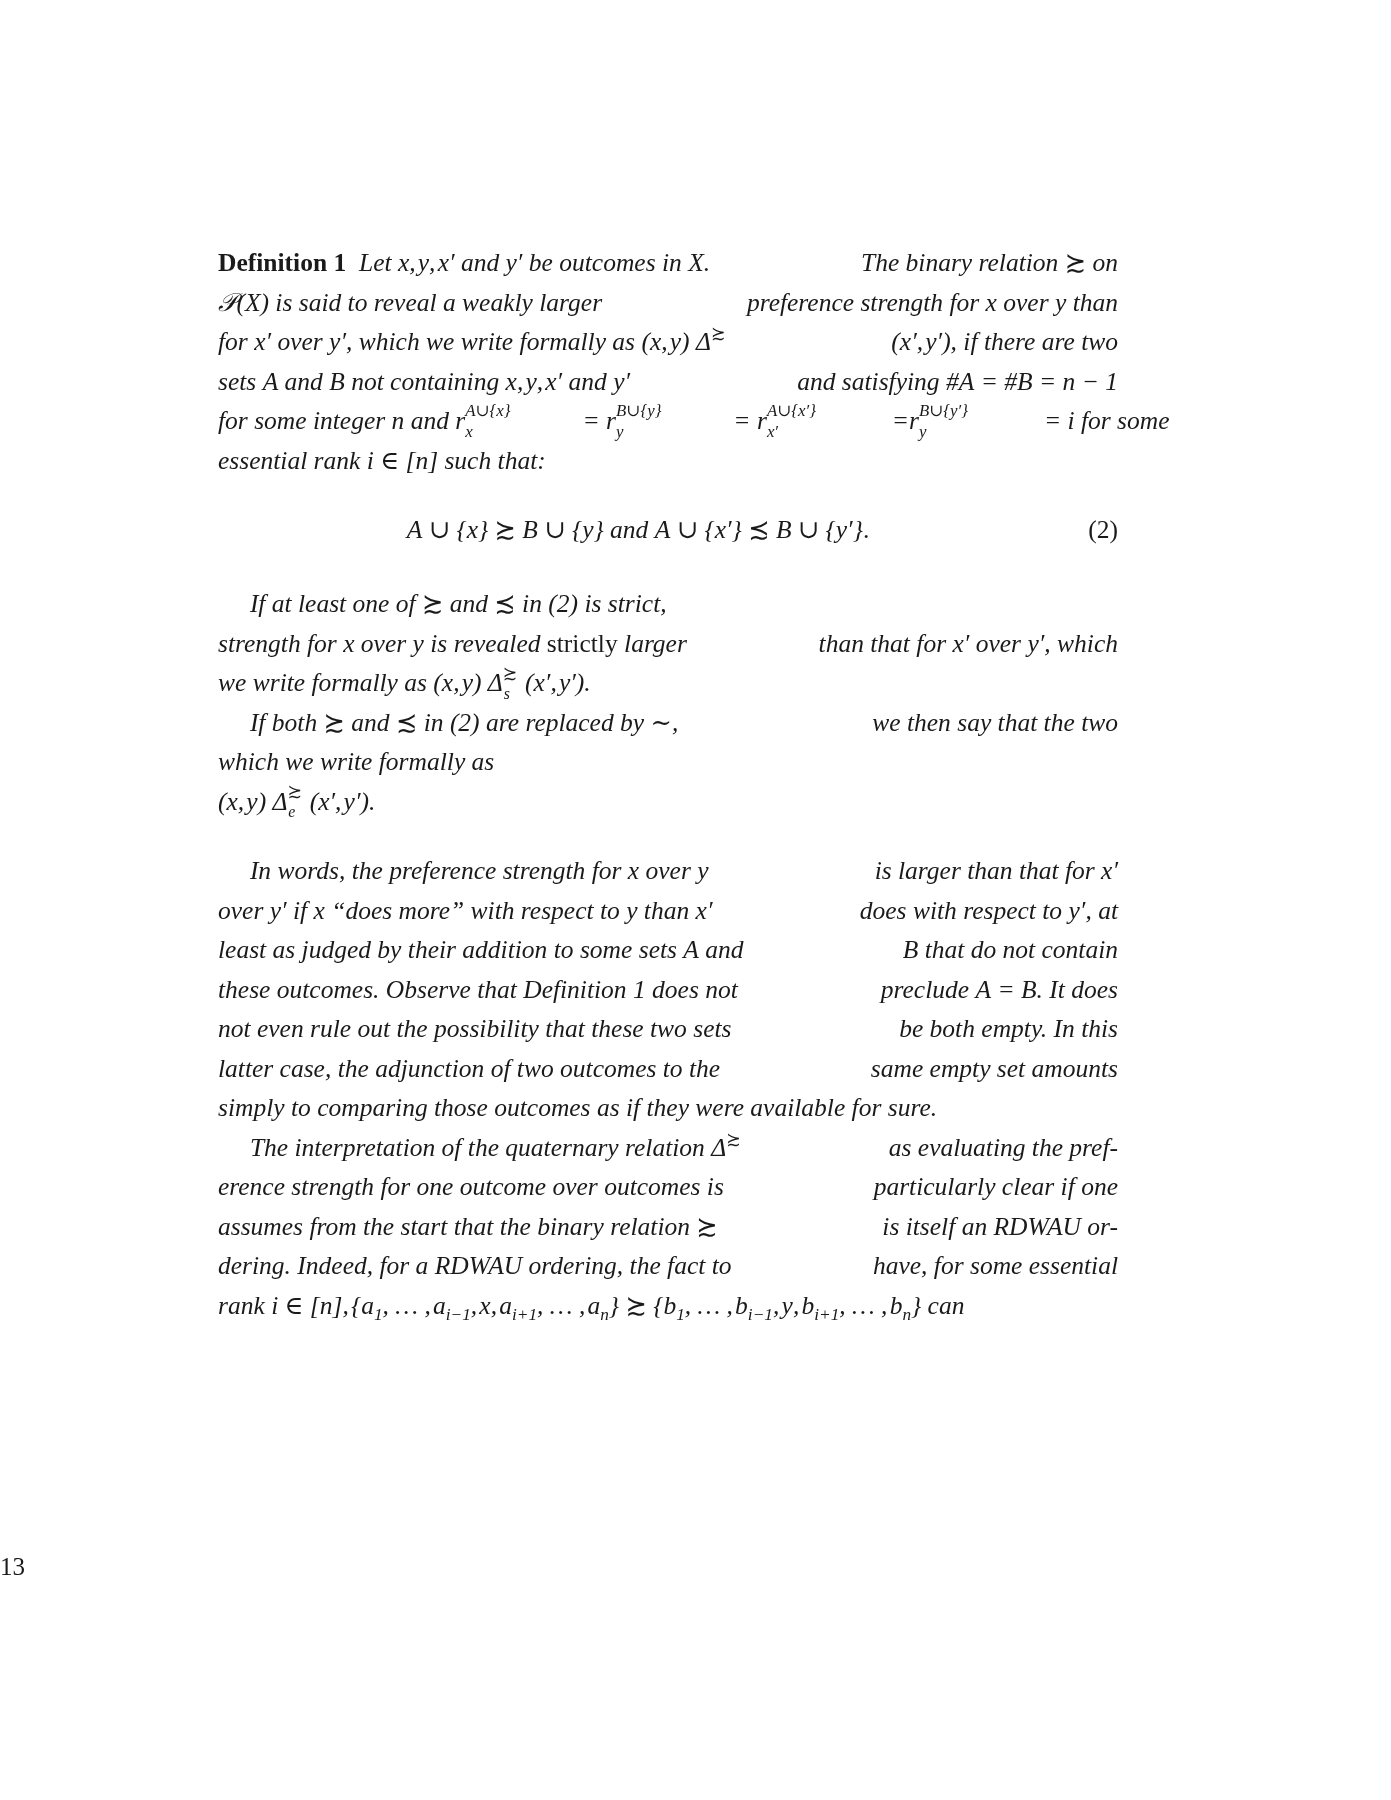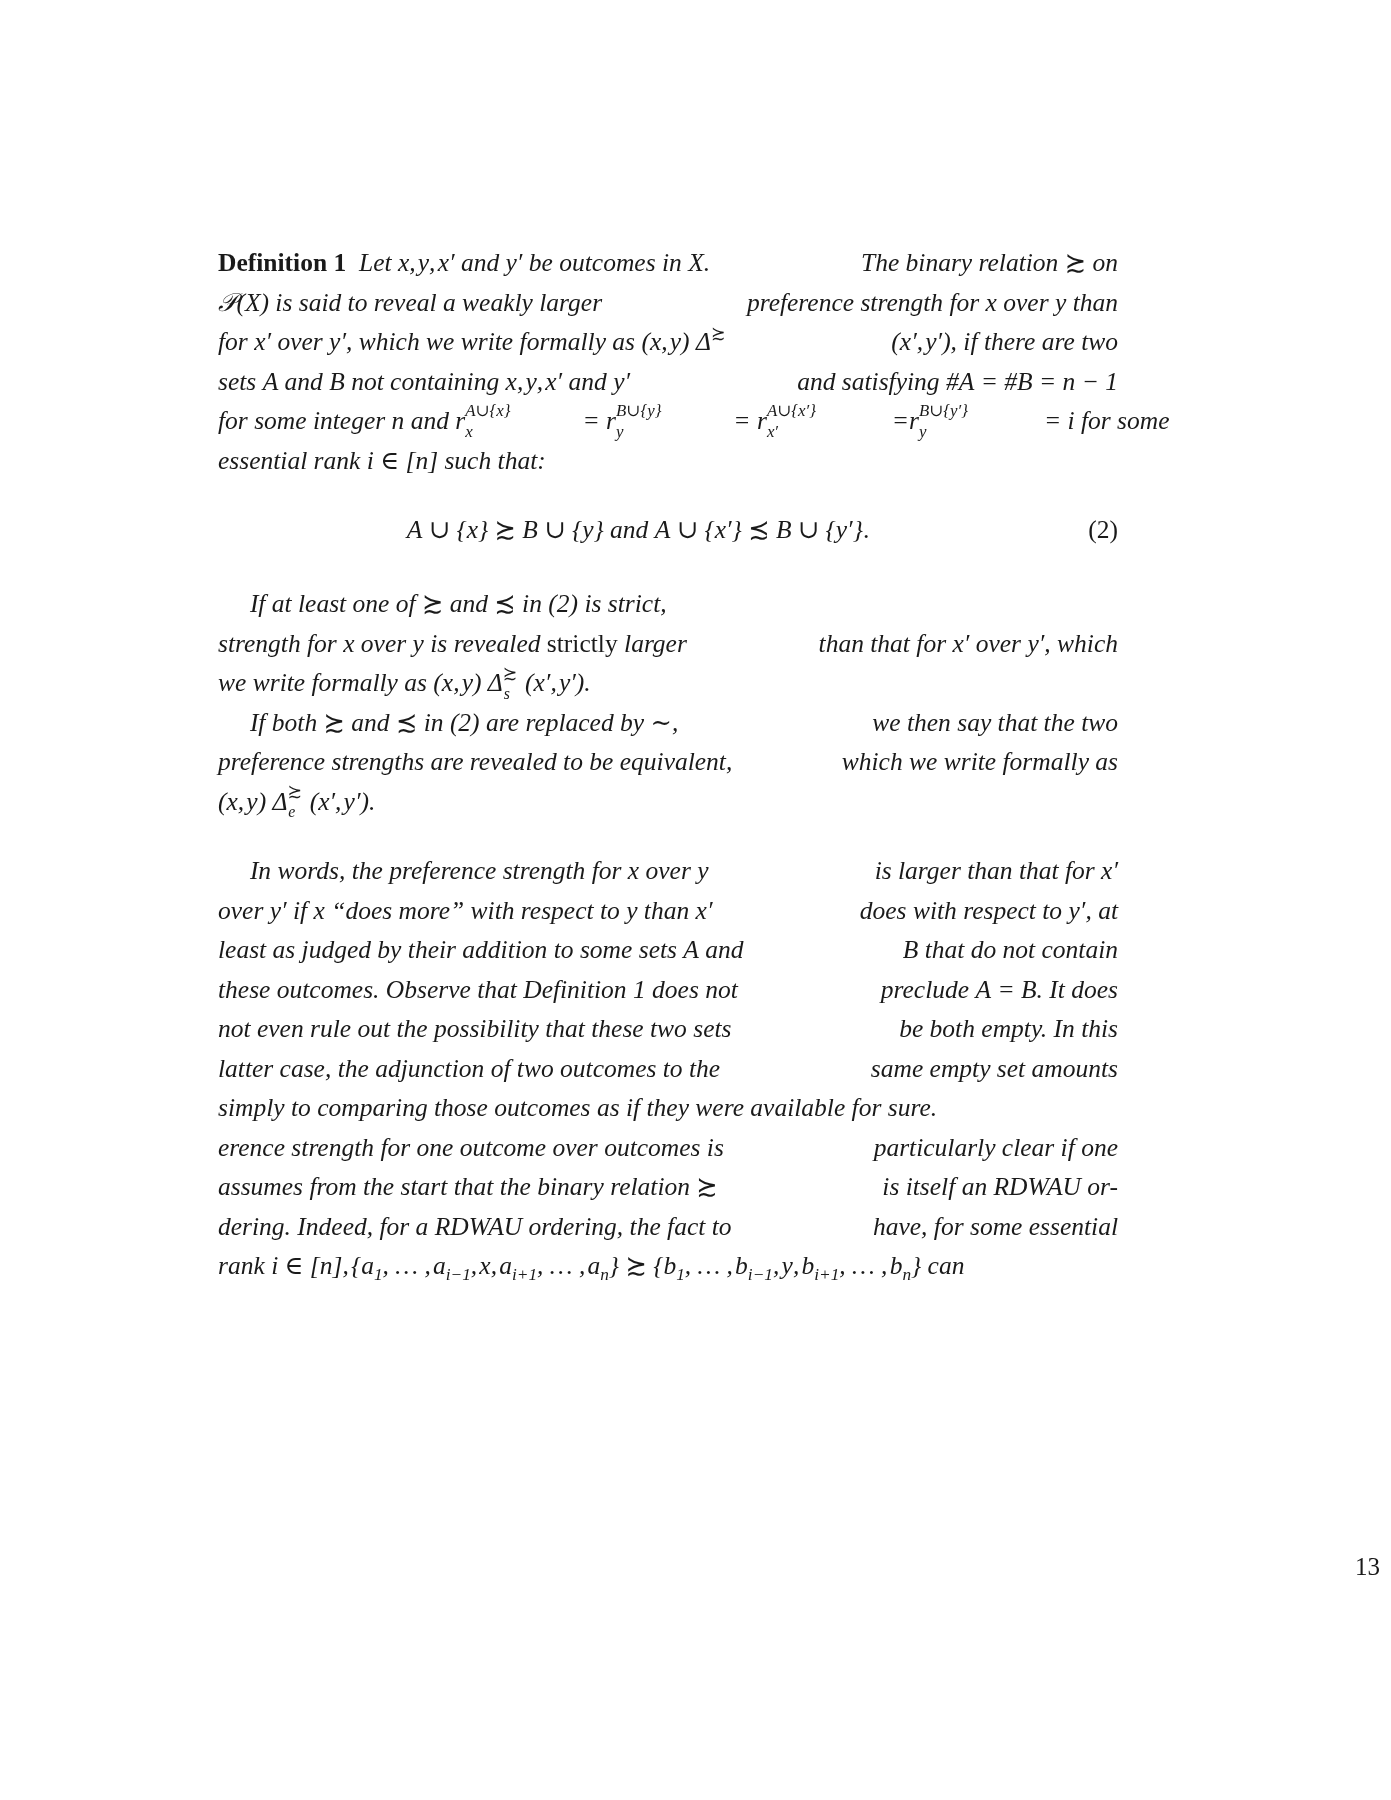--- a/index.html
+++ b/index.html
@@ -130,24 +130,24 @@
     display: flex;
     justify-content: space-between;
     width: 900px;
   }
   .jline.spread > span { white-space: nowrap; }
 
   .body-block { margin-top: 30px; }
 
   .page-number {
     position: absolute;
-    left: 16px;
+    left: 0;
     top: 1553px;
     width: 1364px;
-    text-align: right;
+    text-align: left;
     font-size: 25px;
     font-style: normal;
   }
 </style>
 </head>
 <body>
 
 <div class="page">
   <div class="content">
 
@@ -206,21 +206,20 @@
         <span class="ital">we write formally as (<span class="mi">x</span>, <span class="mi">y</span>) Δ<span class="supsub"><span class="top"><span class="relsym">≿</span></span><span class="bot">s</span></span>&nbsp;(<span class="mi">x</span>′, <span class="mi">y</span>′).</span>
       </div>
     </div>
 
     <div class="definition-block">
       <div class="jline spread">
         <span class="ital">&nbsp;&nbsp;&nbsp;&nbsp;&nbsp;If both <span class="relsym">≿</span> and <span class="relsym">≾</span> in (2) are replaced by <span class="relsym">∼</span>,</span>
         <span class="ital">we then say that the two</span>
       </div>
       <div class="jline spread">
-        <span class="ital">preference strengths are revealed to be equivalent,</span>
         <span class="ital">which we write formally as</span>
       </div>
       <div class="jline">
         <span class="ital">(<span class="mi">x</span>, <span class="mi">y</span>) Δ<span class="supsub"><span class="top"><span class="relsym">≿</span></span><span class="bot">e</span></span>&nbsp;(<span class="mi">x</span>′, <span class="mi">y</span>′).</span>
       </div>
     </div>
 
     <div class="body-block">
       <div class="jline spread">
         <span>&nbsp;&nbsp;&nbsp;&nbsp;&nbsp;In words, the preference strength for <span class="mi">x</span> over <span class="mi">y</span></span>
@@ -246,20 +245,24 @@
         <span>latter case, the adjunction of two outcomes to the</span>
         <span>same empty set amounts</span>
       </div>
       <div class="jline">
         <span>simply to comparing those outcomes as if they were available for sure.</span>
       </div>
     </div>
 
     <div class="definition-block">
       <div class="jline spread">
+        <span>&nbsp;&nbsp;&nbsp;&nbsp;&nbsp;The interpretation of the quaternary relation Δ<sup class="sm"><span class="relsym">≿</span></sup></span>
+        <span>as evaluating the pref-</span>
+      </div>
+      <div class="jline spread">
         <span>erence strength for one outcome over outcomes is</span>
         <span>particularly clear if one</span>
       </div>
       <div class="jline spread">
         <span>assumes from the start that the binary relation <span class="relsym">≿</span></span>
         <span>is itself an <span>RDWAU</span> or-</span>
       </div>
       <div class="jline spread">
         <span>dering. Indeed, for a RDWAU ordering, the fact to</span>
         <span>have, for some essential</span>

